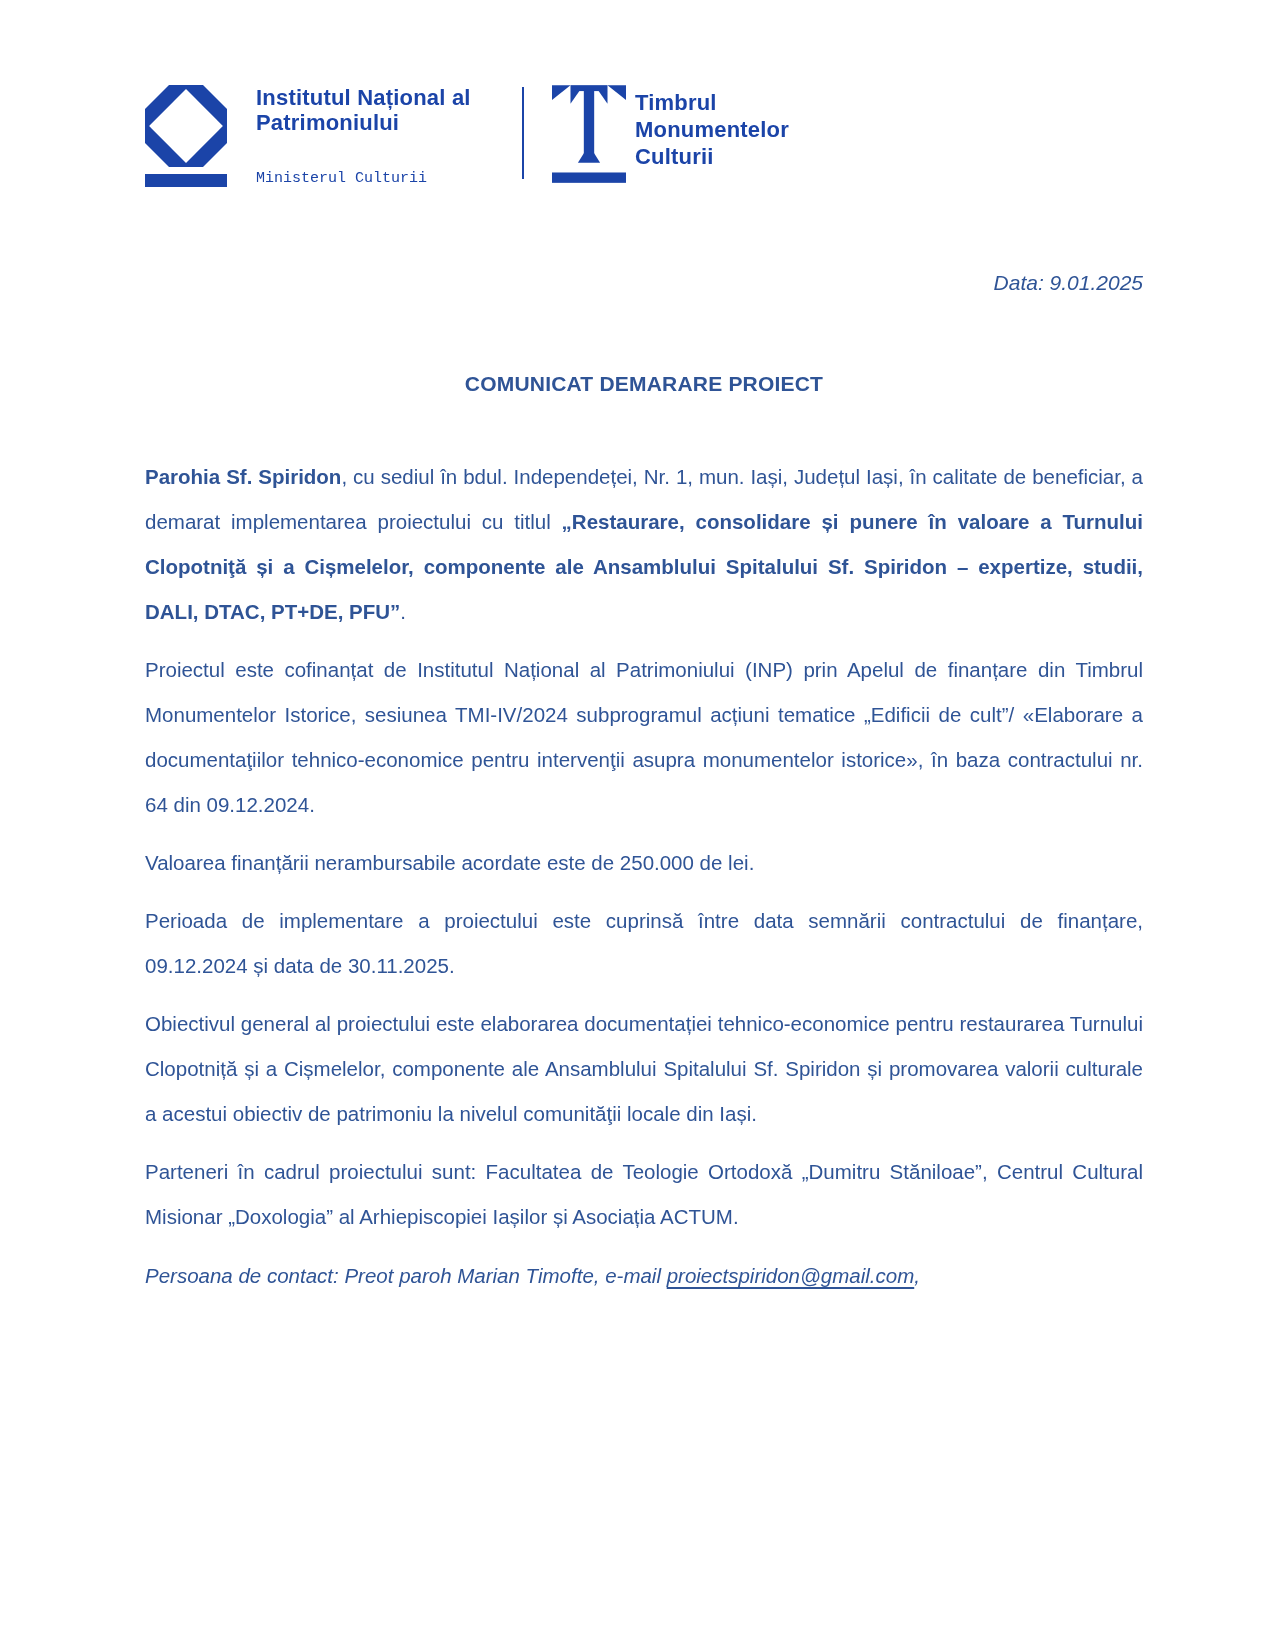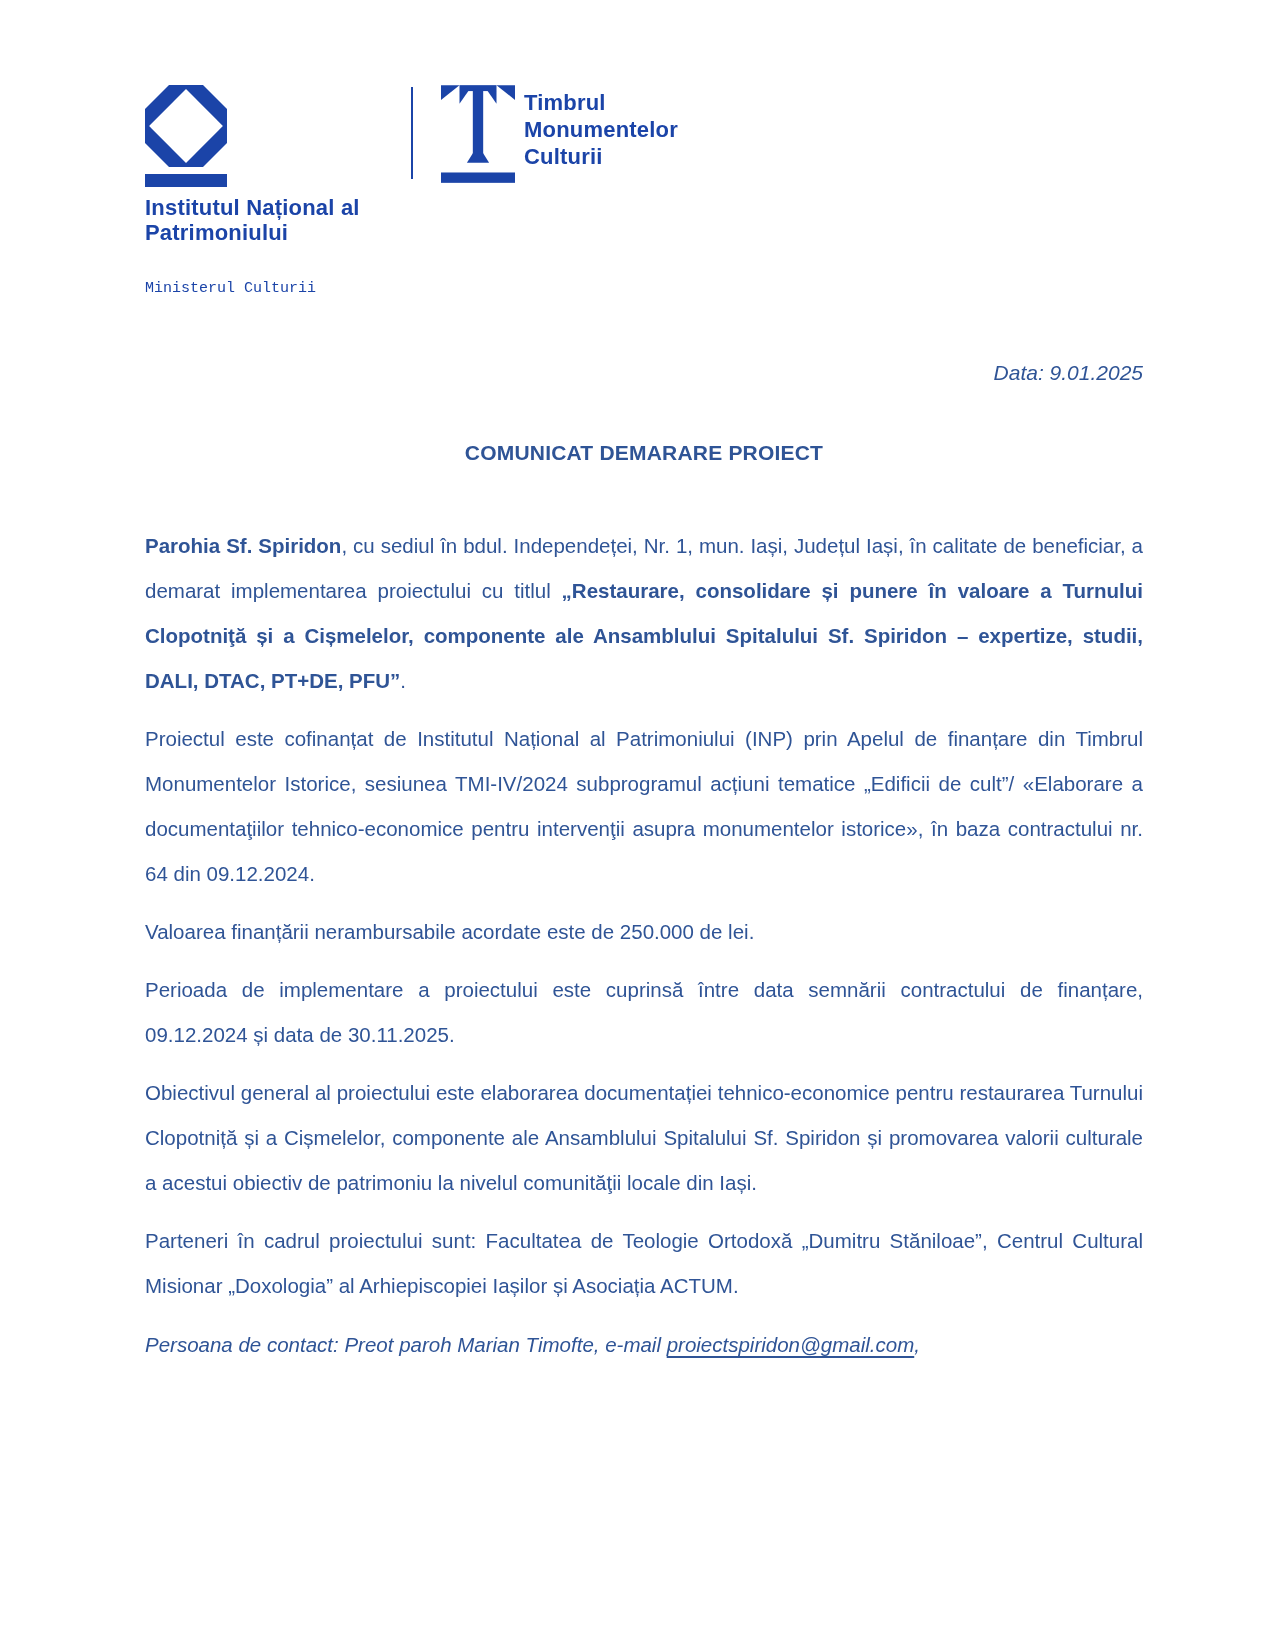--- a/index.html
+++ b/index.html
@@ -14,21 +14,21 @@
     color: #2F5496;
     padding: 85px 132px 0 145px;
     overflow: hidden;
   }
 
   
   .logo-row {
     display: flex;
     align-items: flex-start;
   }
-  .inp-logo { display: flex; gap: 8px; flex-direction: column; }
+  .inp-logo { display: flex; gap: 29px; }
   .inp-mark { display: flex; flex-direction: column; width: 82px; }
   .inp-octagon {
     width: 82px; height: 82px;
     background: #1B44A8;
     clip-path: polygon(29.3% 0, 70.7% 0, 100% 29.3%, 100% 70.7%, 70.7% 100%, 29.3% 100%, 0 70.7%, 0 29.3%);
     position: relative;
   }
   .inp-octagon::after {
     content: "";
     position: absolute; inset: 0;
@@ -62,27 +62,27 @@
     font-weight: bold;
     font-size: 22px;
     line-height: 27px;
     color: #1B44A8;
     padding-top: 4px;
     letter-spacing: 0.2px;
   }
 
   
   .date-line {
-    margin-top: 64px;
+    margin-top: 84px;
     text-align: right;
     font-style: italic;
     font-size: 21px;
   }
   .doc-title {
-    margin-top: 56px;
+    margin-top: 77px;
     text-align: center;
     font-weight: bold;
     font-size: 21px;
     letter-spacing: 0.2px;
   }
   .doc-body { margin-top: 58px; }
   .doc-body p {
     font-size: 20.5px;
     line-height: 45px;
     text-align: justify;

